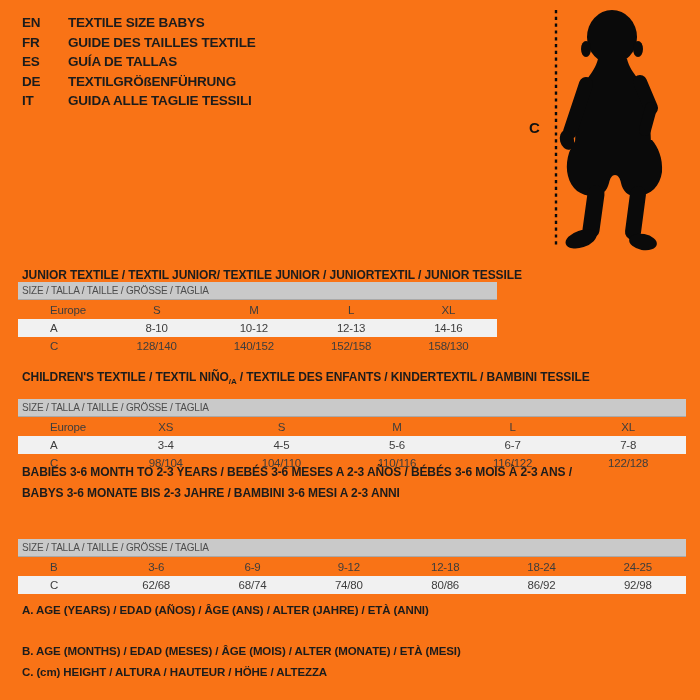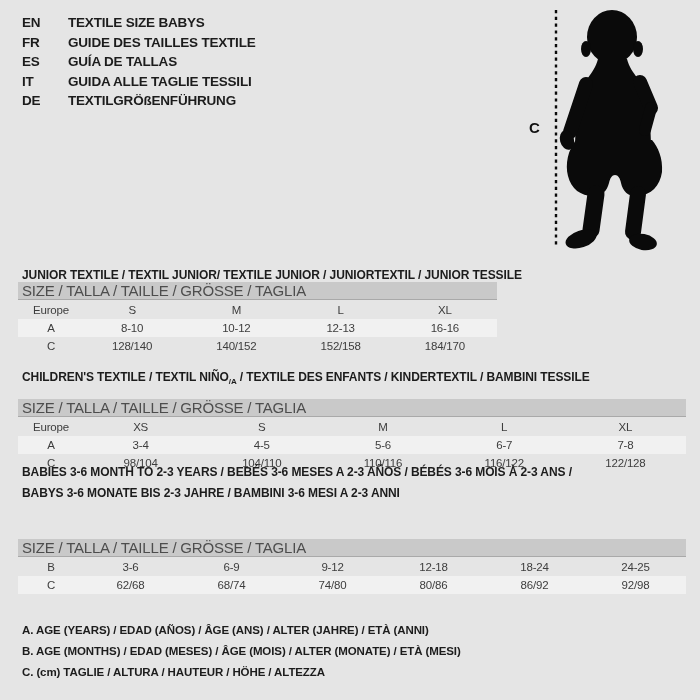--- a/index.html
+++ b/index.html
@@ -1,40 +1,40 @@
 <!DOCTYPE html>
 <html><head>
 <meta charset="utf-8">
 <style>
   html,body{margin:0;padding:0;background:#fff;}
   .canvas{
-    position:relative;width:700px;height:700px;background:#e5e5e5;
+    position:relative;width:700px;height:700px;background:#f97316;
     font-family:"Liberation Sans",sans-serif;color:#1c1c1c;overflow:hidden;
     letter-spacing:-0.2px;
   }
   
   .langs{position:absolute;left:22px;top:13px;}
   .lang-row{display:flex;height:19.5px;line-height:19.5px;font-weight:bold;font-size:13.5px;}
   .lang-code{width:46px;}
   
   .figure-svg{position:absolute;left:548px;top:4px;}
   .measure-label{position:absolute;left:529px;top:119px;font-size:15px;font-weight:bold;color:#111;}
   
   .section-title{position:absolute;left:22px;font-size:12px;font-weight:bold;letter-spacing:-0.1px;white-space:nowrap;}
   .title-multiline{line-height:21px;}
   .subsc{font-size:8px;position:relative;top:3px;}
   
   .size-table{position:absolute;left:18px;}
   .thead{
     height:17px;line-height:17px;background:#c9c9c9;border-bottom:1px solid #a9a9a9;
-    color:#4d4d4d;font-size:15px;padding-left:4px;margin-bottom:1px;
+    color:#4d4d4d;font-size:10px;padding-left:4px;margin-bottom:1px;
   }
   .trow{display:flex;height:18px;line-height:18px;font-size:11.5px;color:#3d3d3d;}
   .trow.striped{background:#f1f1f1;}
-  .tlabel{width:62px;padding-left:4px;text-align:center;box-sizing:border-box;}
+  .tlabel{width:62px;padding-left:4px;text-align:left;box-sizing:border-box;margin-left:28px;}
   .tcell{flex:1;text-align:center;}
   
   .footnote{position:absolute;left:22px;font-size:11.5px;font-weight:bold;letter-spacing:-0.1px;white-space:nowrap;}
 </style>
 </head>
 <body>
 
 <div class="canvas">
 
   <div class="langs">
@@ -44,26 +44,26 @@
     </div>
     <div class="lang-row">
       <span class="lang-code">FR</span>
       <span class="lang-text">GUIDE DES TAILLES TEXTILE</span>
     </div>
     <div class="lang-row">
       <span class="lang-code">ES</span>
       <span class="lang-text">GUÍA DE TALLAS</span>
     </div>
     <div class="lang-row">
+      <span class="lang-code">DE</span>
+      <span class="lang-text">TEXTILGRÖßENFÜHRUNG</span>
+    </div>
+    <div class="lang-row">
       <span class="lang-code">IT</span>
       <span class="lang-text">GUIDA ALLE TAGLIE TESSILI</span>
-    </div>
-    <div class="lang-row">
-      <span class="lang-code">DE</span>
-      <span class="lang-text">TEXTILGRÖßENFÜHRUNG</span>
     </div>
   </div>
 
   <div class="measure-label">C</div>
 
   <svg class="figure-svg" width="152" height="250" viewBox="0 0 152 250" xmlns="http://www.w3.org/2000/svg">
     <g>
       <line x1="8" y1="6" x2="8" y2="242" stroke="#0a0a0a" stroke-width="2.4" stroke-dasharray="3.2 3.6"></line>
     </g>
     <g fill="#0a0a0a" stroke="none">
@@ -95,28 +95,28 @@
       <div class="tcell">S</div>
       <div class="tcell">M</div>
       <div class="tcell">L</div>
       <div class="tcell">XL</div>
     </div>
     <div class="trow striped">
       <div class="tlabel">A</div>
       <div class="tcell">8-10</div>
       <div class="tcell">10-12</div>
       <div class="tcell">12-13</div>
-      <div class="tcell">16-16</div>
+      <div class="tcell">14-16</div>
     </div>
     <div class="trow">
       <div class="tlabel">C</div>
       <div class="tcell">128/140</div>
       <div class="tcell">140/152</div>
       <div class="tcell">152/158</div>
-      <div class="tcell">184/170</div>
+      <div class="tcell">158/130</div>
     </div>
   </div>
 
   <div class="section-title" style="top:370px">
     <span>CHILDREN'S TEXTILE / TEXTIL NIÑO</span><span class="subsc">/A</span><span> / TEXTILE DES ENFANTS / KINDERTEXTIL / BAMBINI TESSILE</span>
   </div>
 
   <div class="size-table" style="top:399px;width:668px">
     <div class="thead">SIZE / TALLA / TAILLE / GRÖSSE / TAGLIA</div>
     <div class="trow">
@@ -165,17 +165,17 @@
       <div class="tlabel">C</div>
       <div class="tcell">62/68</div>
       <div class="tcell">68/74</div>
       <div class="tcell">74/80</div>
       <div class="tcell">80/86</div>
       <div class="tcell">86/92</div>
       <div class="tcell">92/98</div>
     </div>
   </div>
 
-  <div class="footnote" style="top:624px">A. AGE (YEARS) / EDAD (AÑOS) / ÂGE (ANS) / ALTER (JAHRE) / ETÀ (ANNI)</div>
+  <div class="footnote" style="top:604px">A. AGE (YEARS) / EDAD (AÑOS) / ÂGE (ANS) / ALTER (JAHRE) / ETÀ (ANNI)</div>
   <div class="footnote" style="top:645px">B. AGE (MONTHS) / EDAD (MESES) / ÂGE (MOIS) / ALTER (MONATE) / ETÀ (MESI)</div>
-  <div class="footnote" style="top:666px">C. (cm) TAGLIE / ALTURA / HAUTEUR / HÖHE / ALTEZZA</div>
+  <div class="footnote" style="top:666px">C. (cm) HEIGHT / ALTURA / HAUTEUR / HÖHE / ALTEZZA</div>
 
 </div>
 
 </body></html>

